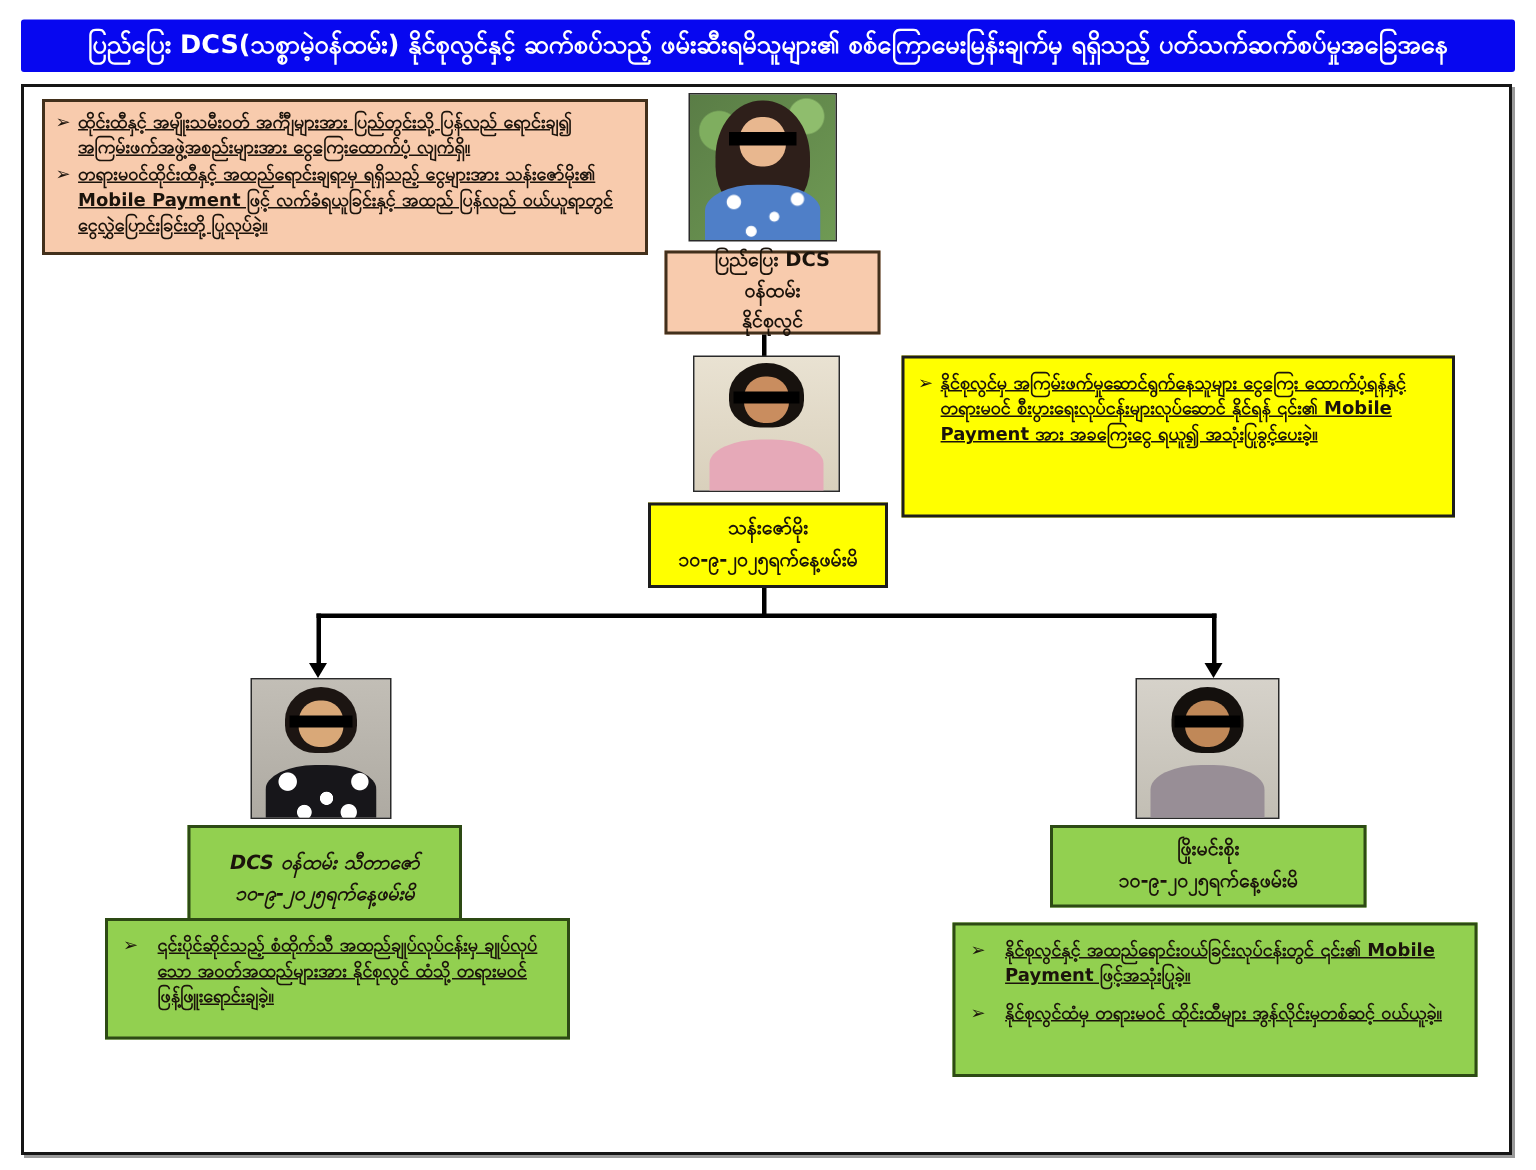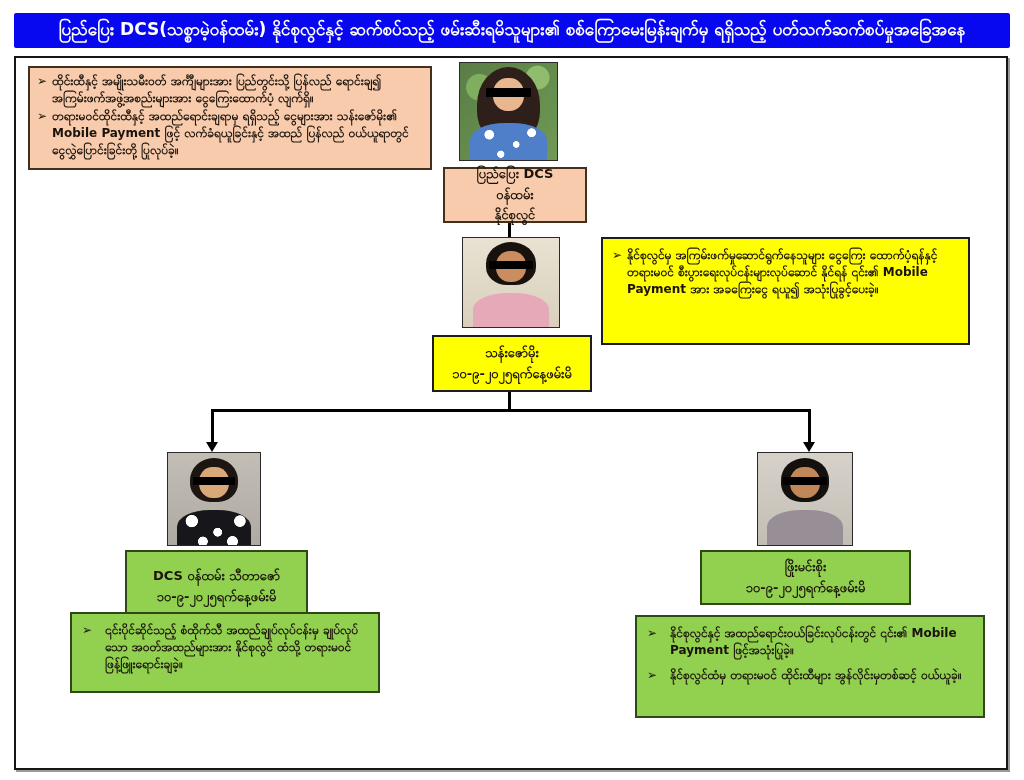--- a/index.html
+++ b/index.html
@@ -14,21 +14,21 @@
 
   
   .txtbox{position:absolute;box-sizing:border-box;font-weight:bold;}
   .orange{background:#f8cbad;border:2px solid #42301c;}
   .yellow{background:#ffff00;border:2px solid #1d1d1d;}
   .green{background:#92d050;border:2px solid #2d4a14;}
 
   .info{padding:5px 7px;font-size:12px;line-height:1.42;}
   .brow{display:flex;gap:5px;align-items:flex-start;}
   .bchar{flex:0 0 auto;}
-  .btext{flex:1 1 auto;}
+  .btext{flex:1 1 auto;text-decoration:underline;}
   .brow + .brow{margin-top:1px;}
   .note-r .brow + .brow{margin-top:8px;}
 
   .labelbox{display:flex;flex-direction:column;align-items:center;justify-content:center;
         text-align:center;font-size:13px;line-height:1.6;padding:2px 16px;}
 
   
   .photo{position:absolute;border:1px solid #2a2a2a;overflow:hidden;box-sizing:border-box;}
   .photo>div{position:absolute;}
   .hair{top:5%;left:24%;width:52%;height:48%;border-radius:50% 50% 42% 42%;}
@@ -115,21 +115,21 @@
     <div class="hair" style="background:#1c1512;"></div>
     <div class="face" style="background:#d9a878;"></div>
     <div class="eyebar"></div>
     <div class="torso" style="background:radial-gradient(circle at 20% 30%, #ffffff 0 9%, transparent 10%),
          radial-gradient(circle at 55% 60%, #ffffff 0 9%, transparent 10%),
          radial-gradient(circle at 85% 30%, #ffffff 0 8%, transparent 9%),
          radial-gradient(circle at 35% 85%, #ffffff 0 8%, transparent 9%),
          radial-gradient(circle at 75% 85%, #ffffff 0 8%, transparent 9%),#17161a;"></div>
   </div>
 
-  <div class="txtbox green labelbox" style="left:125px;top:550px;width:183px;height:73px;">
+  <div class="txtbox green labelbox" style="left:125px;top:550px;width:183px;height:73px;font-style:italic;">
     <div>DCS ဝန်ထမ်း သီတာဇော်</div>
     <div>၁၀-၉-၂၀၂၅ရက်နေ့ဖမ်းမိ</div>
   </div>
 
   <div class="txtbox green info" style="left:70px;top:612px;width:310px;height:81px;padding:8px 10px;">
     <div class="brow">
       <span class="bchar" style="margin-right:8px;">➢</span>
       <span class="btext">၎င်းပိုင်ဆိုင်သည့် စံထိုက်သီ အထည်ချုပ်လုပ်ငန်းမှ ချုပ်လုပ်သော အဝတ်အထည်များအား နိုင်စုလွင် ထံသို့ တရားမဝင် ဖြန့်ဖြူးရောင်းချခဲ့။</span>
     </div>
   </div>

